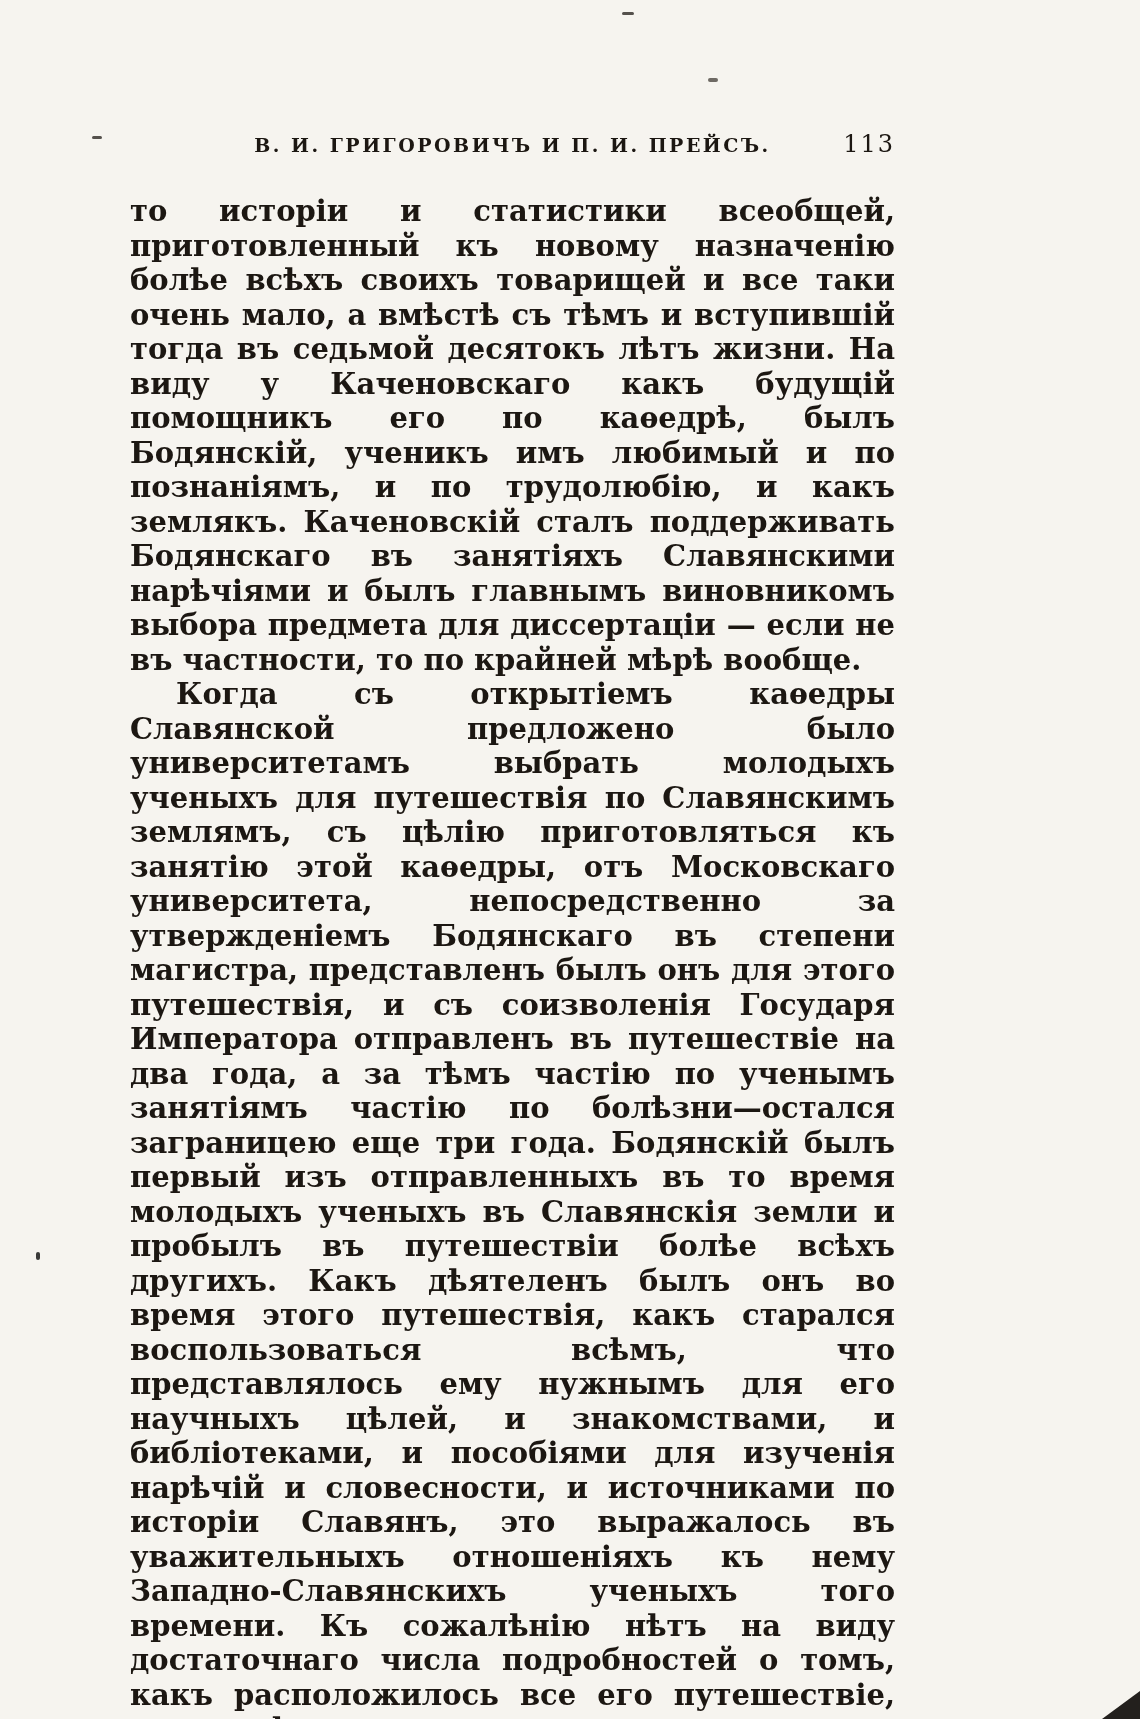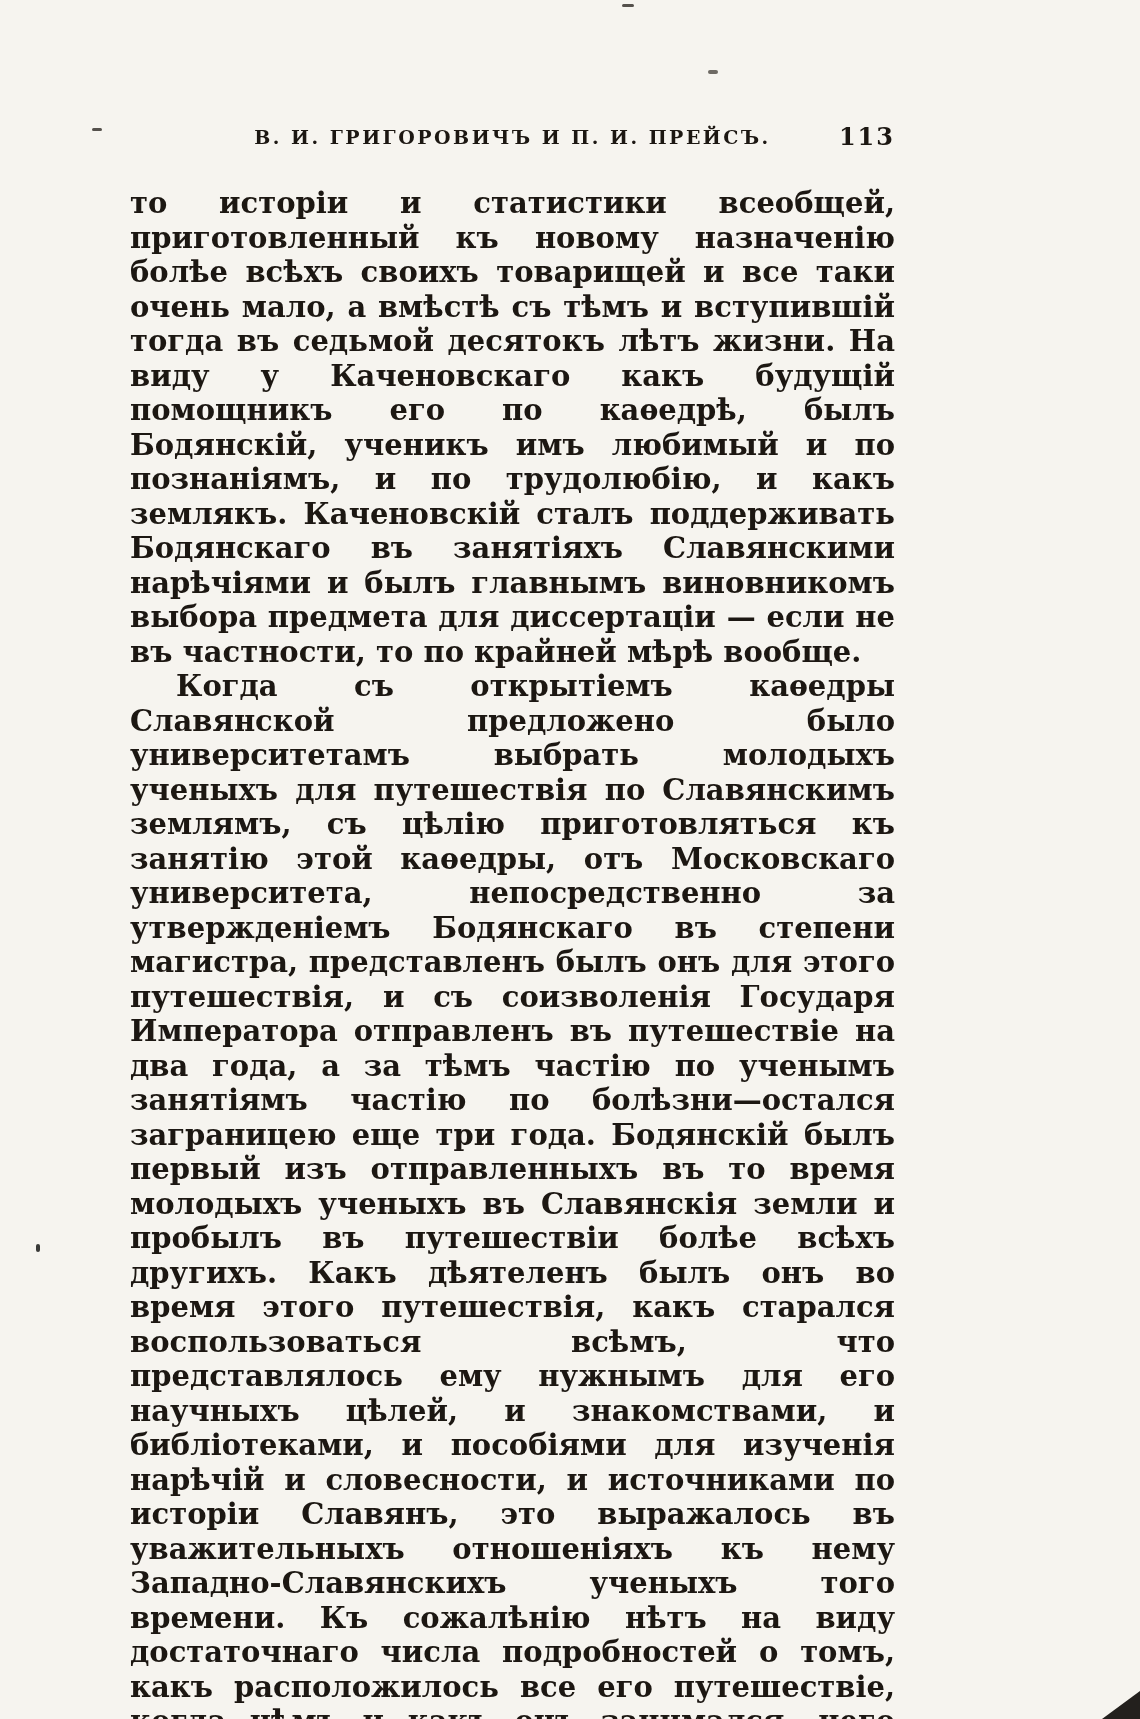--- a/index.html
+++ b/index.html
@@ -12,20 +12,21 @@
     background: #f6f4ef;
     font-family: "DejaVu Serif", "Liberation Serif", serif;
     color: #1c1712;
     position: relative;
     overflow: hidden;
   }
   #page {
     position: absolute;
     inset: 0;
     background: #f6f4ef;
+    margin-top: 8px;
   }
   
   .running-head {
     position: absolute;
     top: 126px;
     left: 130px;
     width: 765px;
     height: 32px;
   }
   .running-head .title {
@@ -33,21 +34,21 @@
     text-align: center;
     font-weight: bold;
     font-size: 19px;
     letter-spacing: 2.5px;
     white-space: nowrap;
   }
   .running-head .folio {
     position: absolute;
     right: 0;
     top: -4px;
-    font-weight: bold;
+    font-weight: normal;
     font-size: 24px;
     letter-spacing: 2px;
   }
   
   .text-block {
     position: absolute;
     top: 186px;
     left: 130px;
     width: 765px;
     font-size: 29px;

